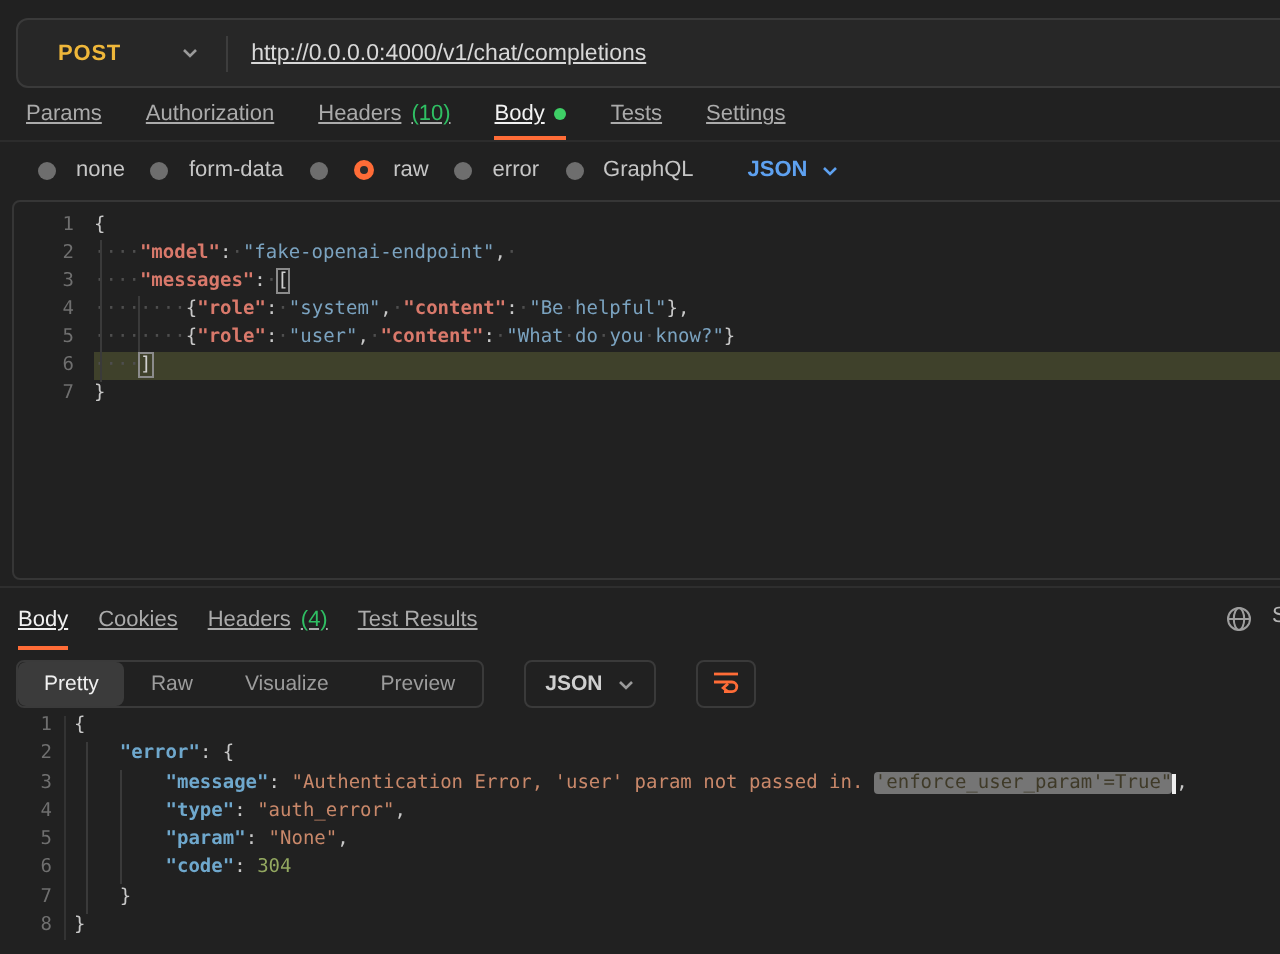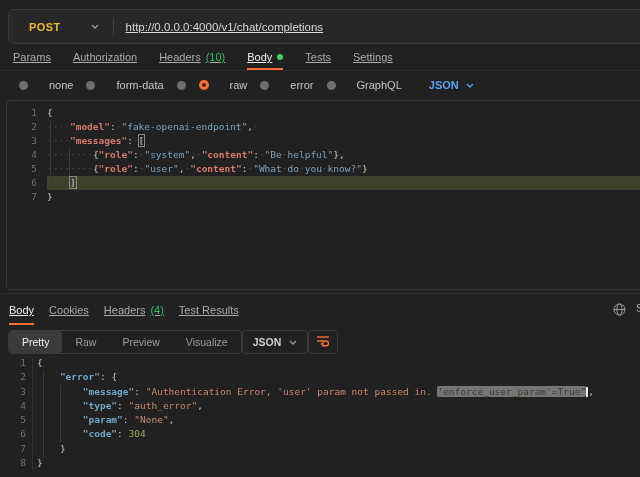--- a/index.html
+++ b/index.html
@@ -23,21 +23,21 @@
             gap:22px;padding-left:13px;font-size:11px;color:#ababab;border-bottom:1px solid #2c2c2c;}
   .rtab{position:relative;height:100%;display:flex;align-items:center;gap:5px;cursor:pointer;text-decoration:underline;}
   .rtab .cnt{color:#2fbf63;}
   .rtab.active{color:#f2f2f2;}
   .rtab.active::after{content:"";position:absolute;left:0;right:0;bottom:0;height:2px;background:#ff6c37;}
   .gdot{width:6px;height:6px;border-radius:50%;background:#3ecf66;}
 
   
   .radio-row{position:absolute;left:0;top:71px;right:0;height:28px;display:flex;align-items:center;
              gap:13px;padding-left:19px;font-size:11px;color:#c6c6c6;}
-  .radio-item{display:flex;align-items:center;gap:21px;cursor:pointer;}
+  .radio-item{display:flex;align-items:center;gap:10px;cursor:pointer;}
   .rb{width:9px;height:9px;border-radius:50%;background:#6e6e6e;flex:none;}
   .rb.sel{width:10px;height:10px;background:#2b2b2b;border:3px solid #ff6c37;box-sizing:border-box;}
   .lang-select{display:flex;align-items:center;gap:7px;margin-left:14px;color:#5ea1f0;
                font-size:11px;font-weight:bold;cursor:pointer;}
 
   
   .code-line{display:flex;font-family:"DejaVu Sans Mono",monospace;font-size:9.5px;}
   .ln{flex:none;text-align:right;color:#6f6f6f;}
   .code{flex:1;white-space:pre;color:#c8c8c8;}
   .tok-ws{color:#4e4e4e;}
@@ -57,21 +57,21 @@
 
   .resp-split{position:absolute;left:0;top:293px;right:0;height:1px;background:#2e2e2e;}
 
   
   .resp-tabs{position:absolute;left:0;top:295px;right:0;height:30px;display:flex;align-items:center;
              gap:15px;padding-left:9px;font-size:11px;color:#ababab;}
   .globe{position:absolute;right:14px;top:8px;cursor:pointer;}
   .clipped-meta{position:absolute;left:636px;top:302px;font-size:11px;color:#b5b5b5;}
 
   
-  .resp-controls{position:absolute;left:8px;top:330px;right:0;height:24px;display:flex;align-items:stretch;gap:0;font-size:10.5px;}
+  .resp-controls{position:absolute;left:8px;top:330px;right:0;height:24px;display:flex;align-items:stretch;gap:20px;font-size:10.5px;}
   .seg-group{display:flex;align-items:stretch;border:1px solid #3a3a3a;border-radius:4px;overflow:hidden;}
   .seg{display:flex;align-items:center;padding:0 13px;color:#9c9c9c;cursor:pointer;}
   .seg.active{background:#3b3b3b;color:#f0f0f0;border-radius:4px;}
   .pill{display:flex;align-items:center;gap:8px;border:1px solid #3a3a3a;border-radius:4px;
         padding:0 10px;color:#cfcfcf;font-weight:bold;cursor:pointer;}
   .icon-box{display:flex;align-items:center;justify-content:center;width:28px;
             border:1px solid #3a3a3a;border-radius:4px;cursor:pointer;}
 
   .editor-response{position:absolute;left:0;top:356px;right:0;height:118px;}
   .editor-response .code-line{line-height:14.3px;}
@@ -216,24 +216,24 @@
 
   <div class="resp-controls">
     <div class="seg-group">
       <div class="seg active">
           <span>Pretty</span>
         </div>
       <div class="seg">
           <span>Raw</span>
         </div>
       <div class="seg">
+          <span>Visualize</span>
+        </div>
+      <div class="seg">
           <span>Preview</span>
-        </div>
-      <div class="seg">
-          <span>Visualize</span>
         </div>
     </div>
     <div class="pill">
       <span>JSON</span>
       <span class="chev">
         <svg width="8" height="5" viewBox="0 0 8 5">
             <polyline points="1,1 4,4 7,1" fill="none" stroke="#9a9a9a" stroke-width="1.3"></polyline>
           </svg>
       </span>
     </div>

